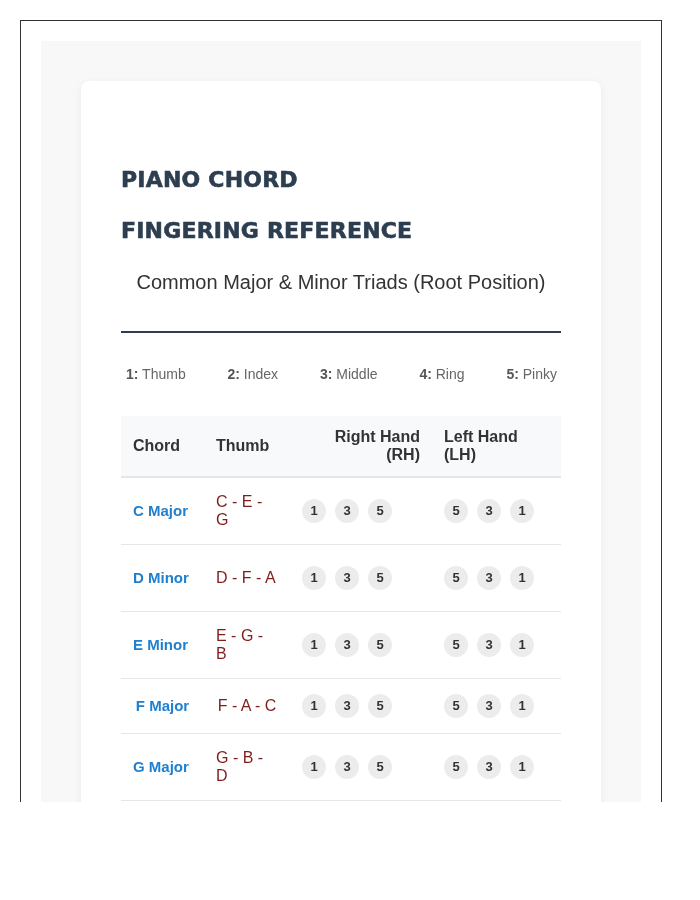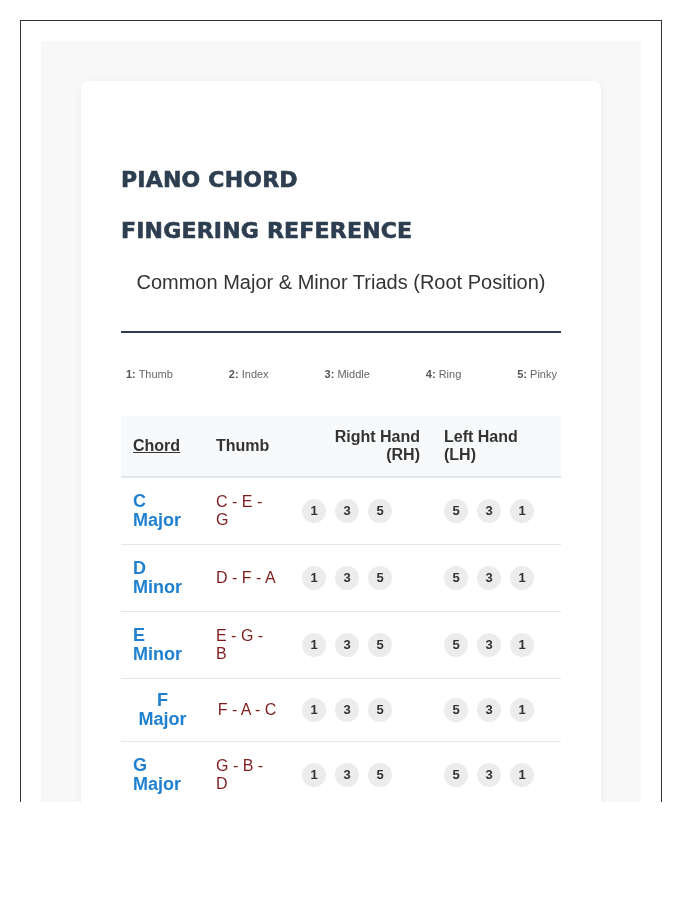--- a/index.html
+++ b/index.html
@@ -53,21 +53,21 @@
       margin-top: 39px;
       height: 2px;
       background: #2c3e50;
       width: 440px;
     }
     .legend {
       margin-top: 32px;
       display: flex;
       justify-content: space-between;
       padding: 0 4px 0 5px;
-      font-size: 11px;
+      font-size: 14px;
       color: #666;
       line-height: 18px;
       gap: 35px;
     }
     .legend-item b { color: #555; font-weight: bold; }
 
     table {
       margin-top: 33px;
       width: 440px;
       border-collapse: collapse;
@@ -85,25 +85,25 @@
       vertical-align: middle;
     }
     td {
       padding: 12px 12px;
       border-bottom: 1px solid #e6e6e6;
       vertical-align: middle;
       line-height: 18px;
       height: 67px;
     }
     tr.short td { height: 55px; text-align: center; }
-    .col-chord { width: 83px; text-decoration: underline; }
+    .col-chord { width: 83px; }
     .col-notes { width: 86px; }
     .col-rh { width: 142px; text-align: right; }
     .col-lh { width: 129px; }
-    .chord-name { color: #1f80d0; font-weight: bold; font-size: 18px; }
+    .chord-name { color: #1f80d0; font-weight: bold; font-size: 15px; }
     .notes { color: #7f1d1d; }
     .fingers { display: flex; gap: 9px; }
     .finger {
       width: 24px; height: 24px;
       border-radius: 50%;
       background: #ececec;
       display: flex; align-items: center; justify-content: center;
       font-size: 13px; color: #333; font-weight: bold;
     }
   </style>

